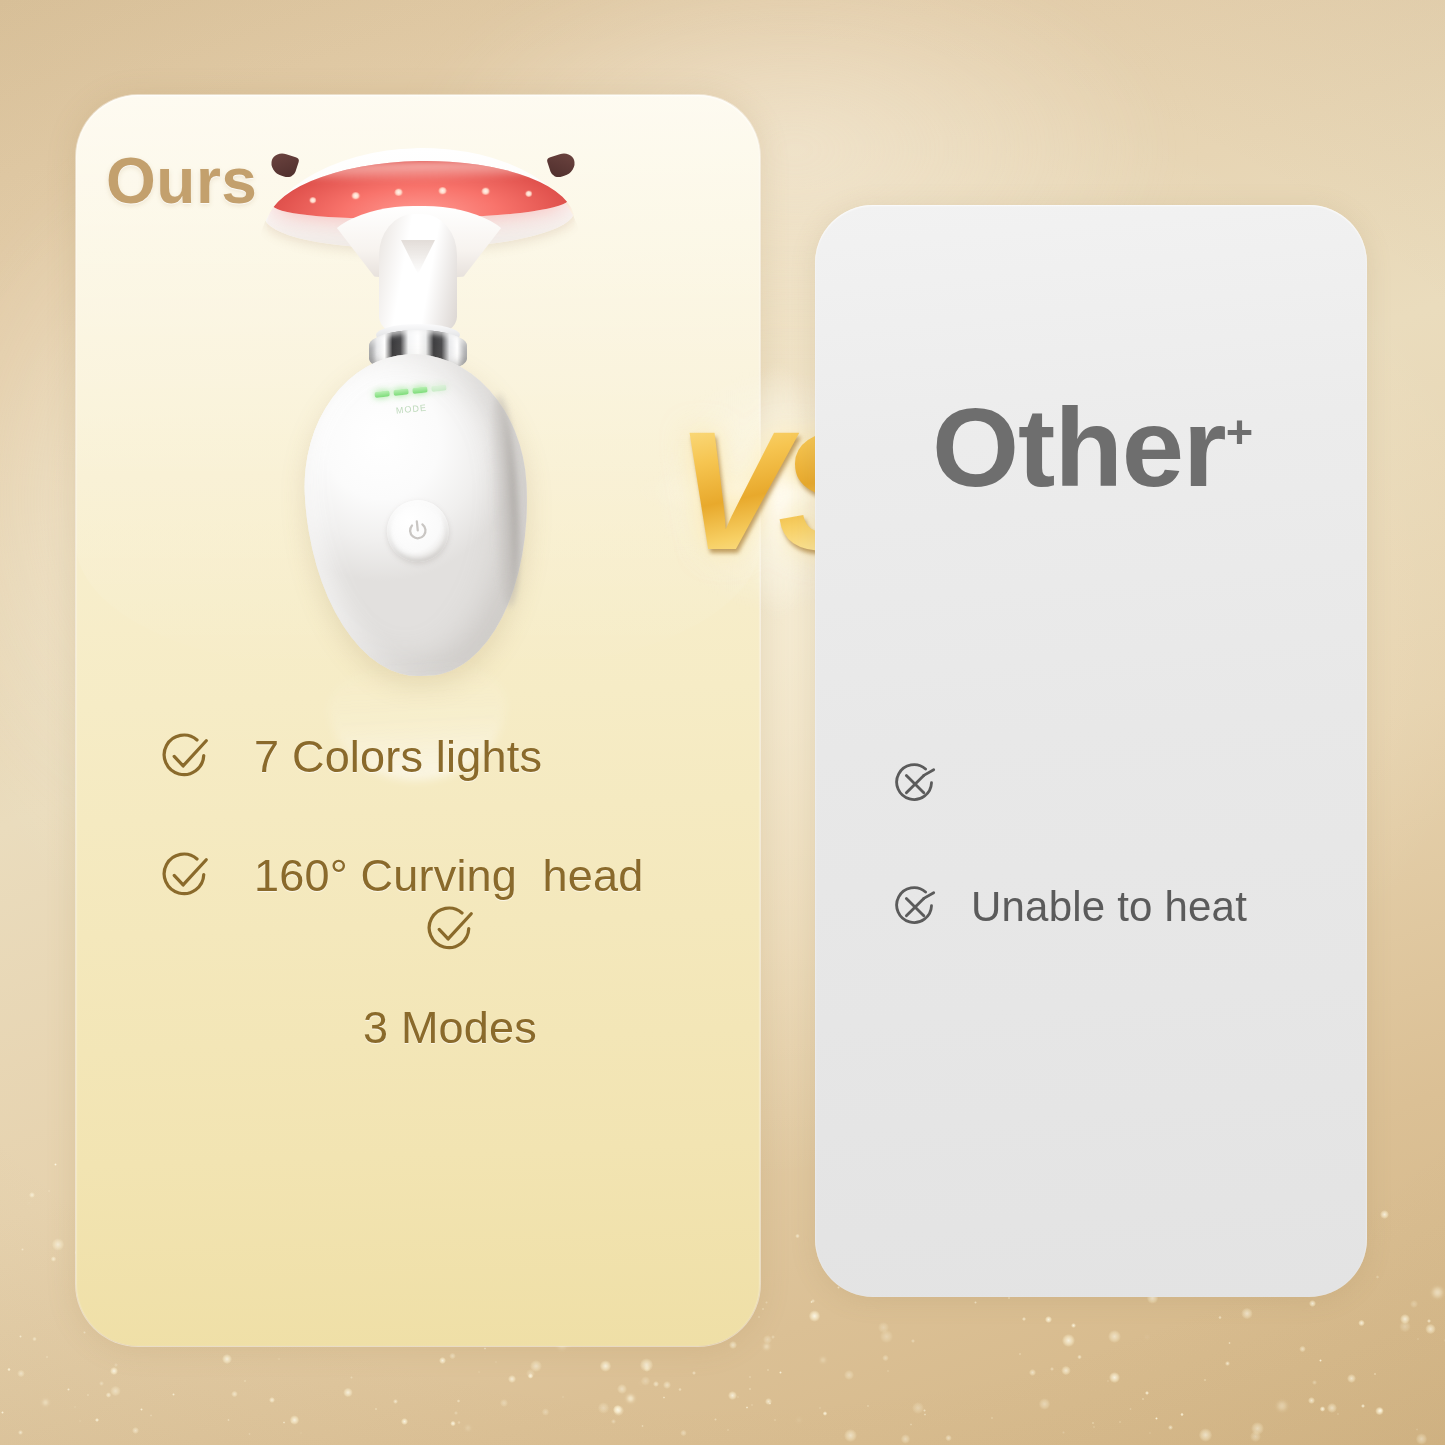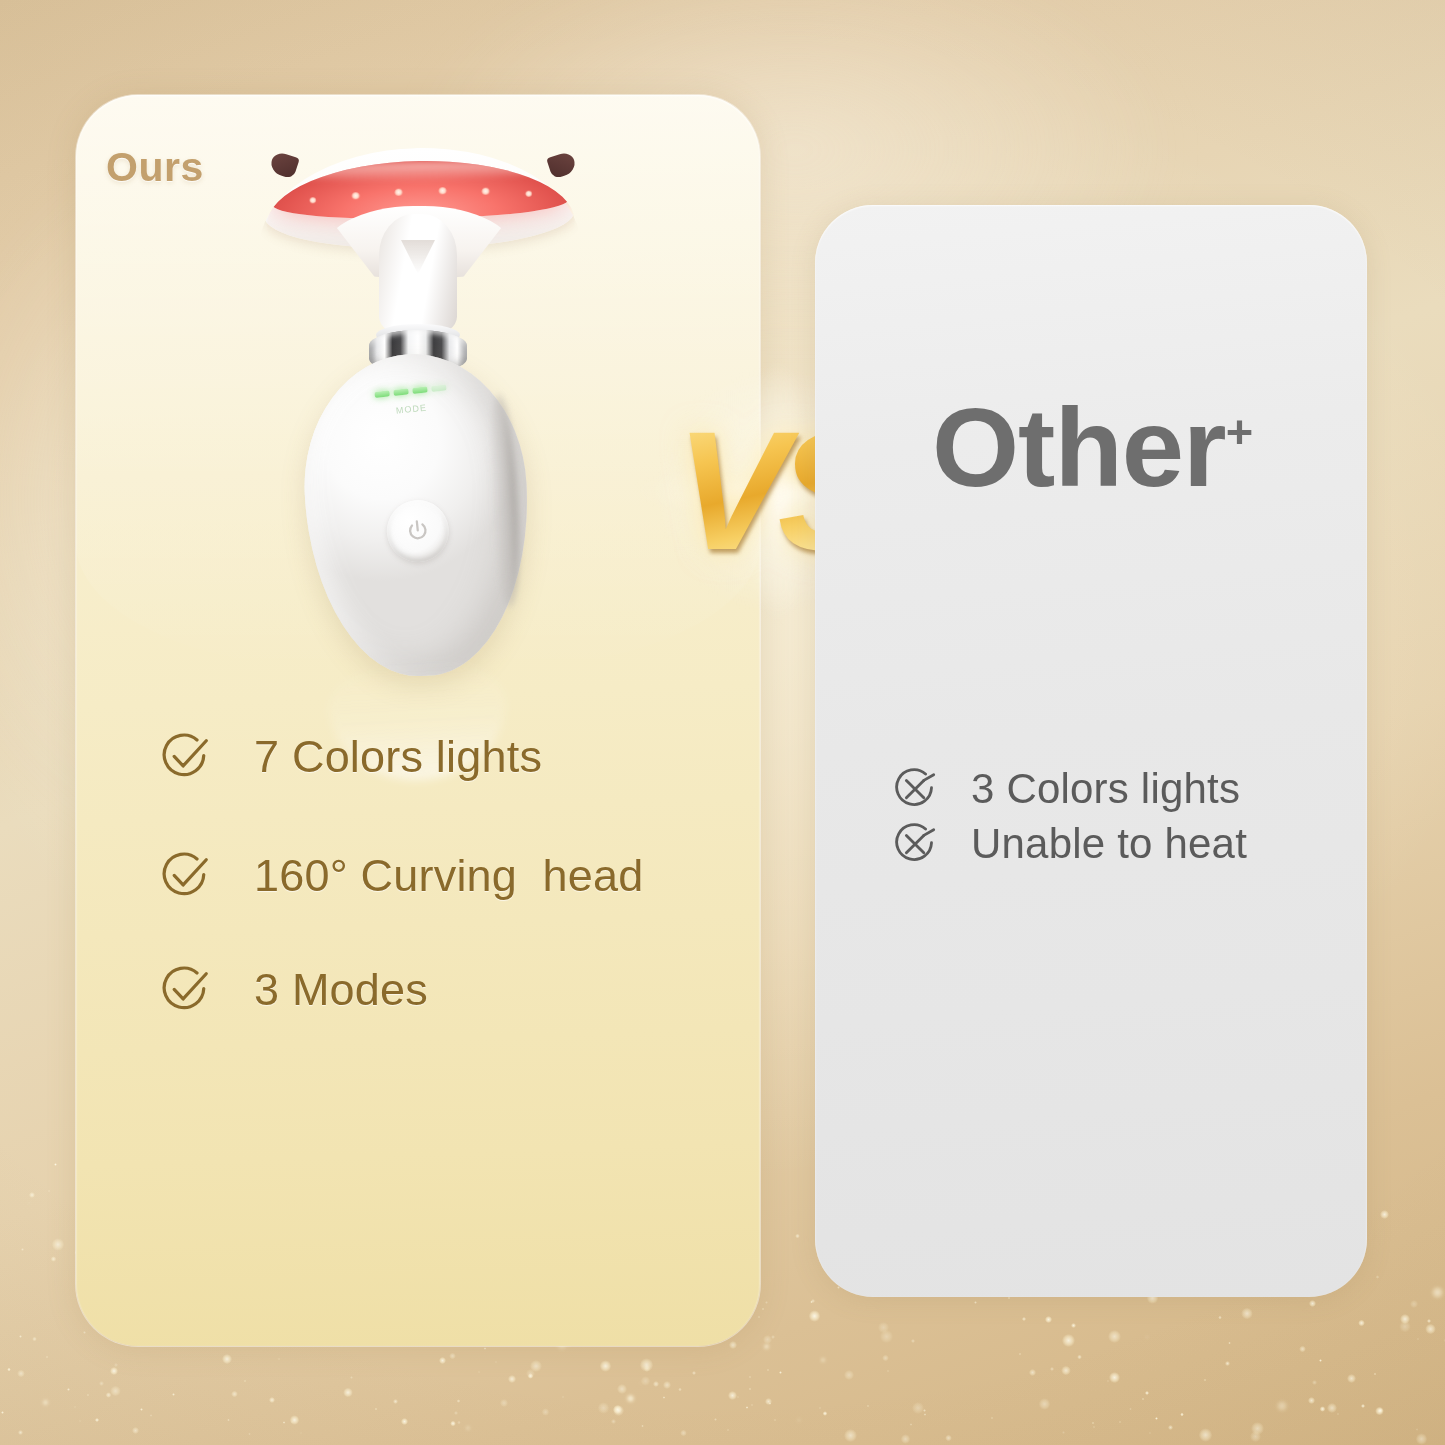--- a/index.html
+++ b/index.html
@@ -84,21 +84,21 @@
     position: absolute;
     left: 0; top: 0; right: 0; height: 46%;
     border-radius: 62px 62px 40% 40% / 62px 62px 22% 22%;
     background: linear-gradient(180deg, rgba(255,255,255,0.45) 0%, rgba(255,255,255,0.0) 100%);
     pointer-events: none;
   }
 
   .title-ours {
     position: absolute;
     left: 106px; top: 144px;
-    font-size: 41px;
+    font-size: 64px;
     font-weight: bold;
     letter-spacing: 0.5px;
     color: #c3a06d;
     text-shadow: 0 1px 1px rgba(255,255,255,0.85), 0 2px 5px rgba(163,126,66,0.18);
   }
 
   
   .device {
     position: absolute;
     left: 258px; top: 148px;
@@ -751,21 +751,21 @@
           </svg></span>
         <span class="txt">7 Colors lights</span>
       </div>
       <div class="li-ours" style="margin-top: 60px;">
         <span class="ico"><svg viewBox="0 0 48 48" fill="none" stroke="#8a6a2b" stroke-width="3.1" stroke-linecap="round" stroke-linejoin="round" aria-hidden="true">
             <path d="M35.5 7.6 A19 19 0 1 0 42 22.6"></path>
             <path d="M13.6 23.4 L22.2 32.6 L44.4 8.4"></path>
           </svg></span>
         <span class="txt">160° Curving  head</span>
       </div>
-      <div class="li-ours" style="margin-top: 56px;">
+      <div class="li-ours" style=" flex-direction: column;">
         <span class="ico"><svg viewBox="0 0 48 48" fill="none" stroke="#8a6a2b" stroke-width="3.1" stroke-linecap="round" stroke-linejoin="round" aria-hidden="true">
             <path d="M35.5 7.6 A19 19 0 1 0 42 22.6"></path>
             <path d="M13.6 23.4 L22.2 32.6 L44.4 8.4"></path>
           </svg></span>
         <span class="txt">3 Modes</span>
       </div>
     </div>
 
   <div class="vs-wrap">
     <div class="vs-flare"></div>
@@ -777,23 +777,22 @@
   <div class="title-other"><span>Other</span><sup>+</sup></div>
 
   <div class="list-other" id="list-other">
       <div class="li-other" style="margin-top: 0px;">
         <span class="ico"><svg viewBox="0 0 48 48" fill="none" stroke="#5b5b5b" stroke-width="3.1" stroke-linecap="round" stroke-linejoin="round" aria-hidden="true">
             <path d="M35.5 7.6 A19 19 0 1 0 42 22.6"></path>
             <path d="M14.6 14.6 L33.6 33.6"></path>
             <path d="M33.6 14.6 L14.6 33.6"></path>
             <path d="M33.6 14.6 L44.4 8.4"></path>
           </svg></span>
-        <span class="txt">3 Colors lights</span>
       </div>
-      <div class="li-other" style="">
+      <div class="li-other" style="margin-top: 74px;">
         <span class="ico"><svg viewBox="0 0 48 48" fill="none" stroke="#5b5b5b" stroke-width="3.1" stroke-linecap="round" stroke-linejoin="round" aria-hidden="true">
             <path d="M35.5 7.6 A19 19 0 1 0 42 22.6"></path>
             <path d="M14.6 14.6 L33.6 33.6"></path>
             <path d="M33.6 14.6 L14.6 33.6"></path>
             <path d="M33.6 14.6 L44.4 8.4"></path>
           </svg></span>
         <span class="txt">Unable to heat</span>
       </div>
     </div>
 

